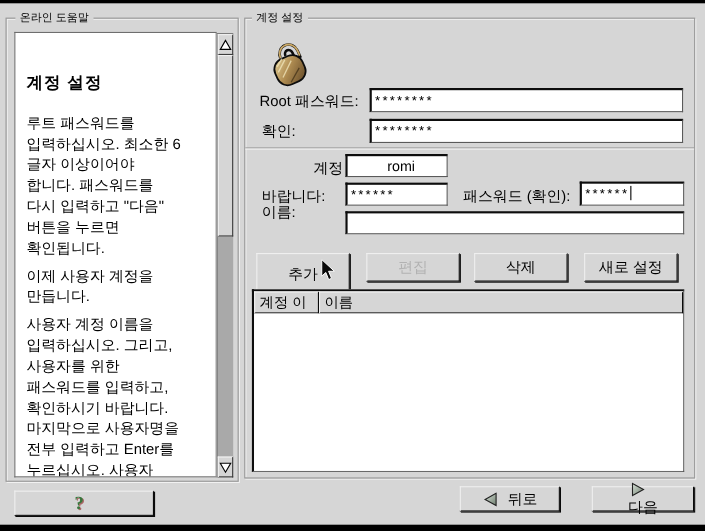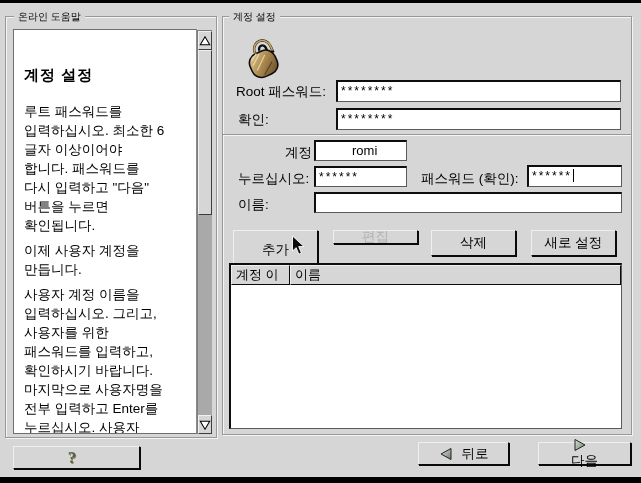--- a/index.html
+++ b/index.html
@@ -167,33 +167,33 @@
   <div class="entry" style="left:113px;top:63px;width:285px;height:22px;"><span class="stars">********</span></div>
 
   <div class="flabel" style="left:15px;top:94px;text-align:right;">확인:</div>
   <div class="entry" style="left:113px;top:91px;width:285px;height:22px;"><span class="stars">********</span></div>
 
   <div class="sep" style="top:117px;"></div>
 
   <div class="flabel" style="left:15px;top:127px;margin-left:47px;">계정 이름:</div>
   <div class="entry" style="left:91px;top:123px;width:93px;height:21px;padding-left:36px;"><span>romi</span></div>
 
-  <div class="flabel" style="left:15px;top:153px;">누르십시오:</div>
+  <div class="flabel" style="left:15px;top:153px;">바랍니다:</div>
   <div class="entry" style="left:91px;top:149px;width:93px;height:21px;"><span class="stars">******</span></div>
 
   <div class="flabel" style="left:198px;top:153px;">패스워드 (확인):</div>
   <div class="entry" style="left:304px;top:148px;width:95px;height:22px;"><span class="stars">******</span><span class="caret"></span></div>
 
-  <div class="flabel" style="left:15px;top:179px;">이름:</div>
+  <div class="flabel" style="left:15px;top:167px;">이름:</div>
   <div class="entry" style="left:91px;top:175px;width:308px;height:21px;"><span></span></div>
 
   <div class="btn" style="left:10px;top:213px;width:85px;height:40px;">
       <span>추가</span>
     </div>
-  <div class="btn disabled" style="left:110px;top:213px;width:85px;height:14px;">
+  <div class="btn disabled" style="left:110px;top:213px;width:85px;height:26px;">
       <span>편집</span>
     </div>
   <div class="btn" style="left:208px;top:213px;width:85px;height:26px;">
       <span>삭제</span>
     </div>
   <div class="btn" style="left:308px;top:213px;width:85px;height:26px;">
       <span>새로 설정</span>
     </div>
 
   <div class="acct-table" style="left:6px;top:246px;width:393px;height:166px;">

